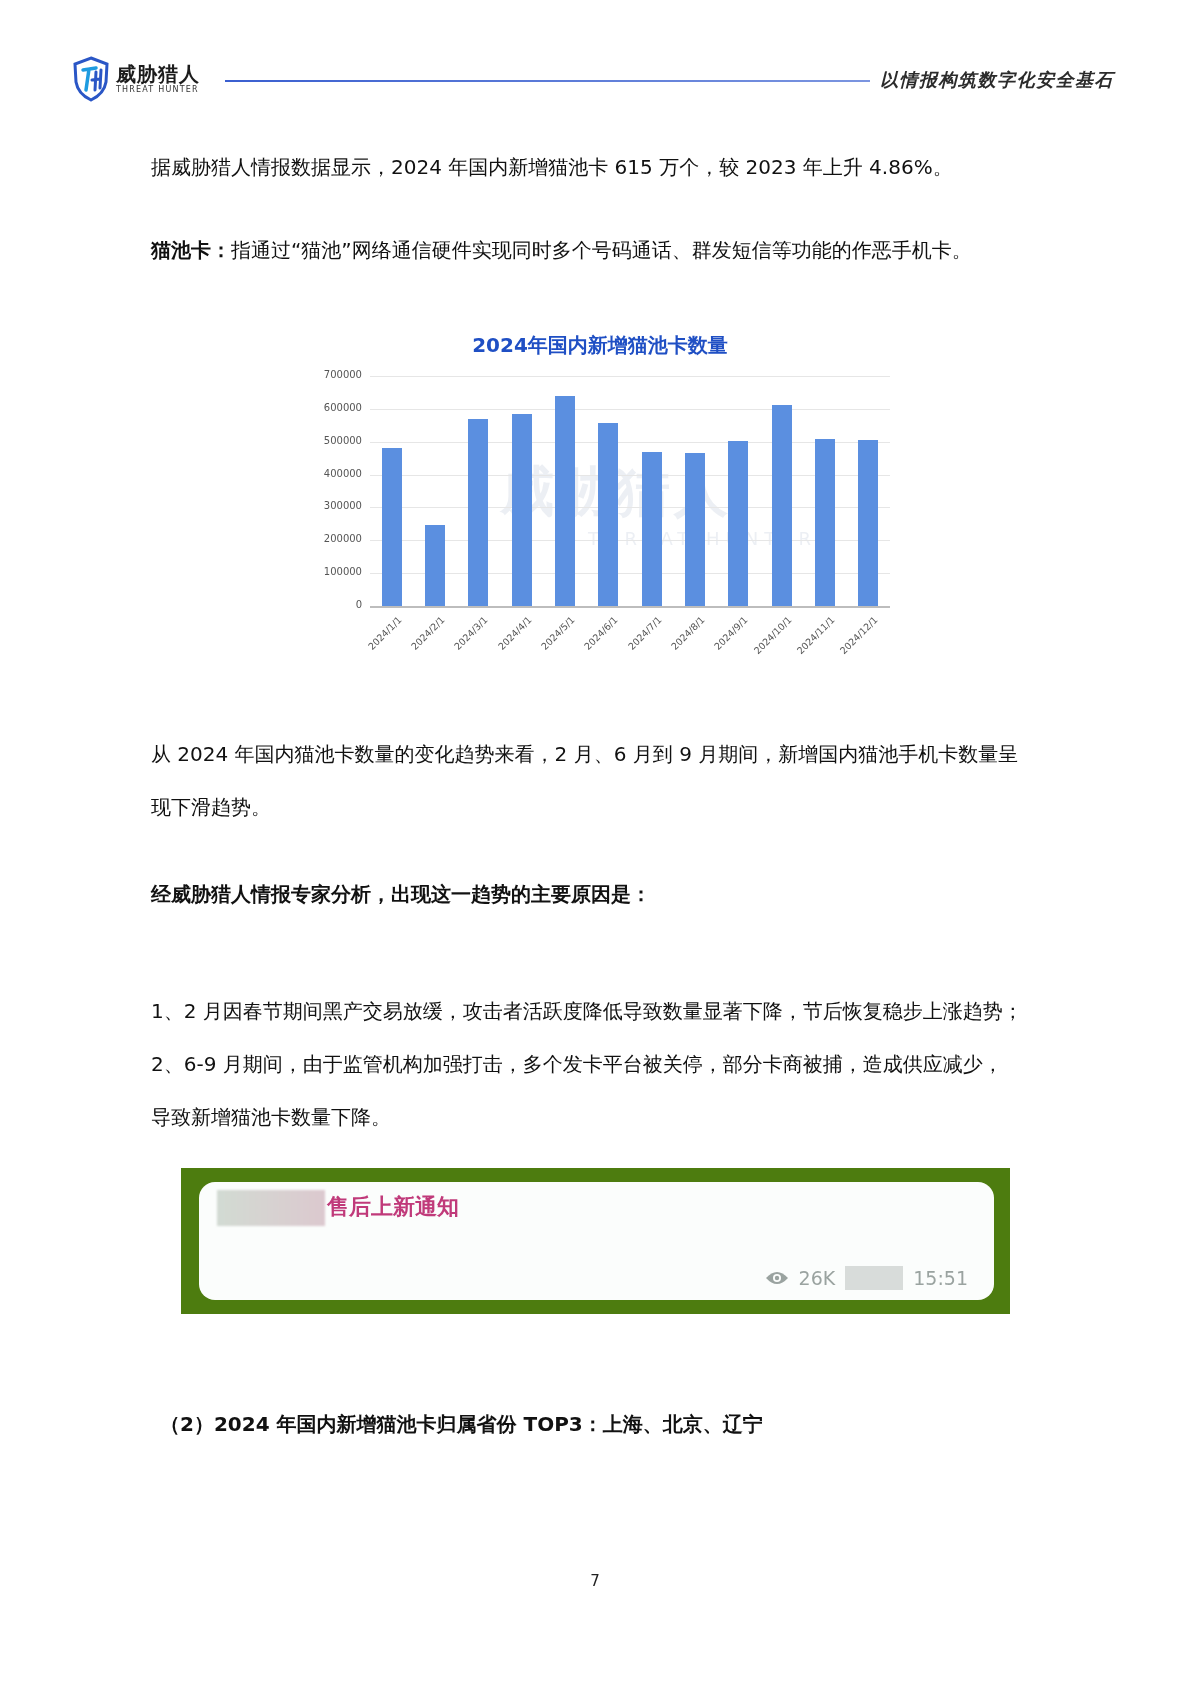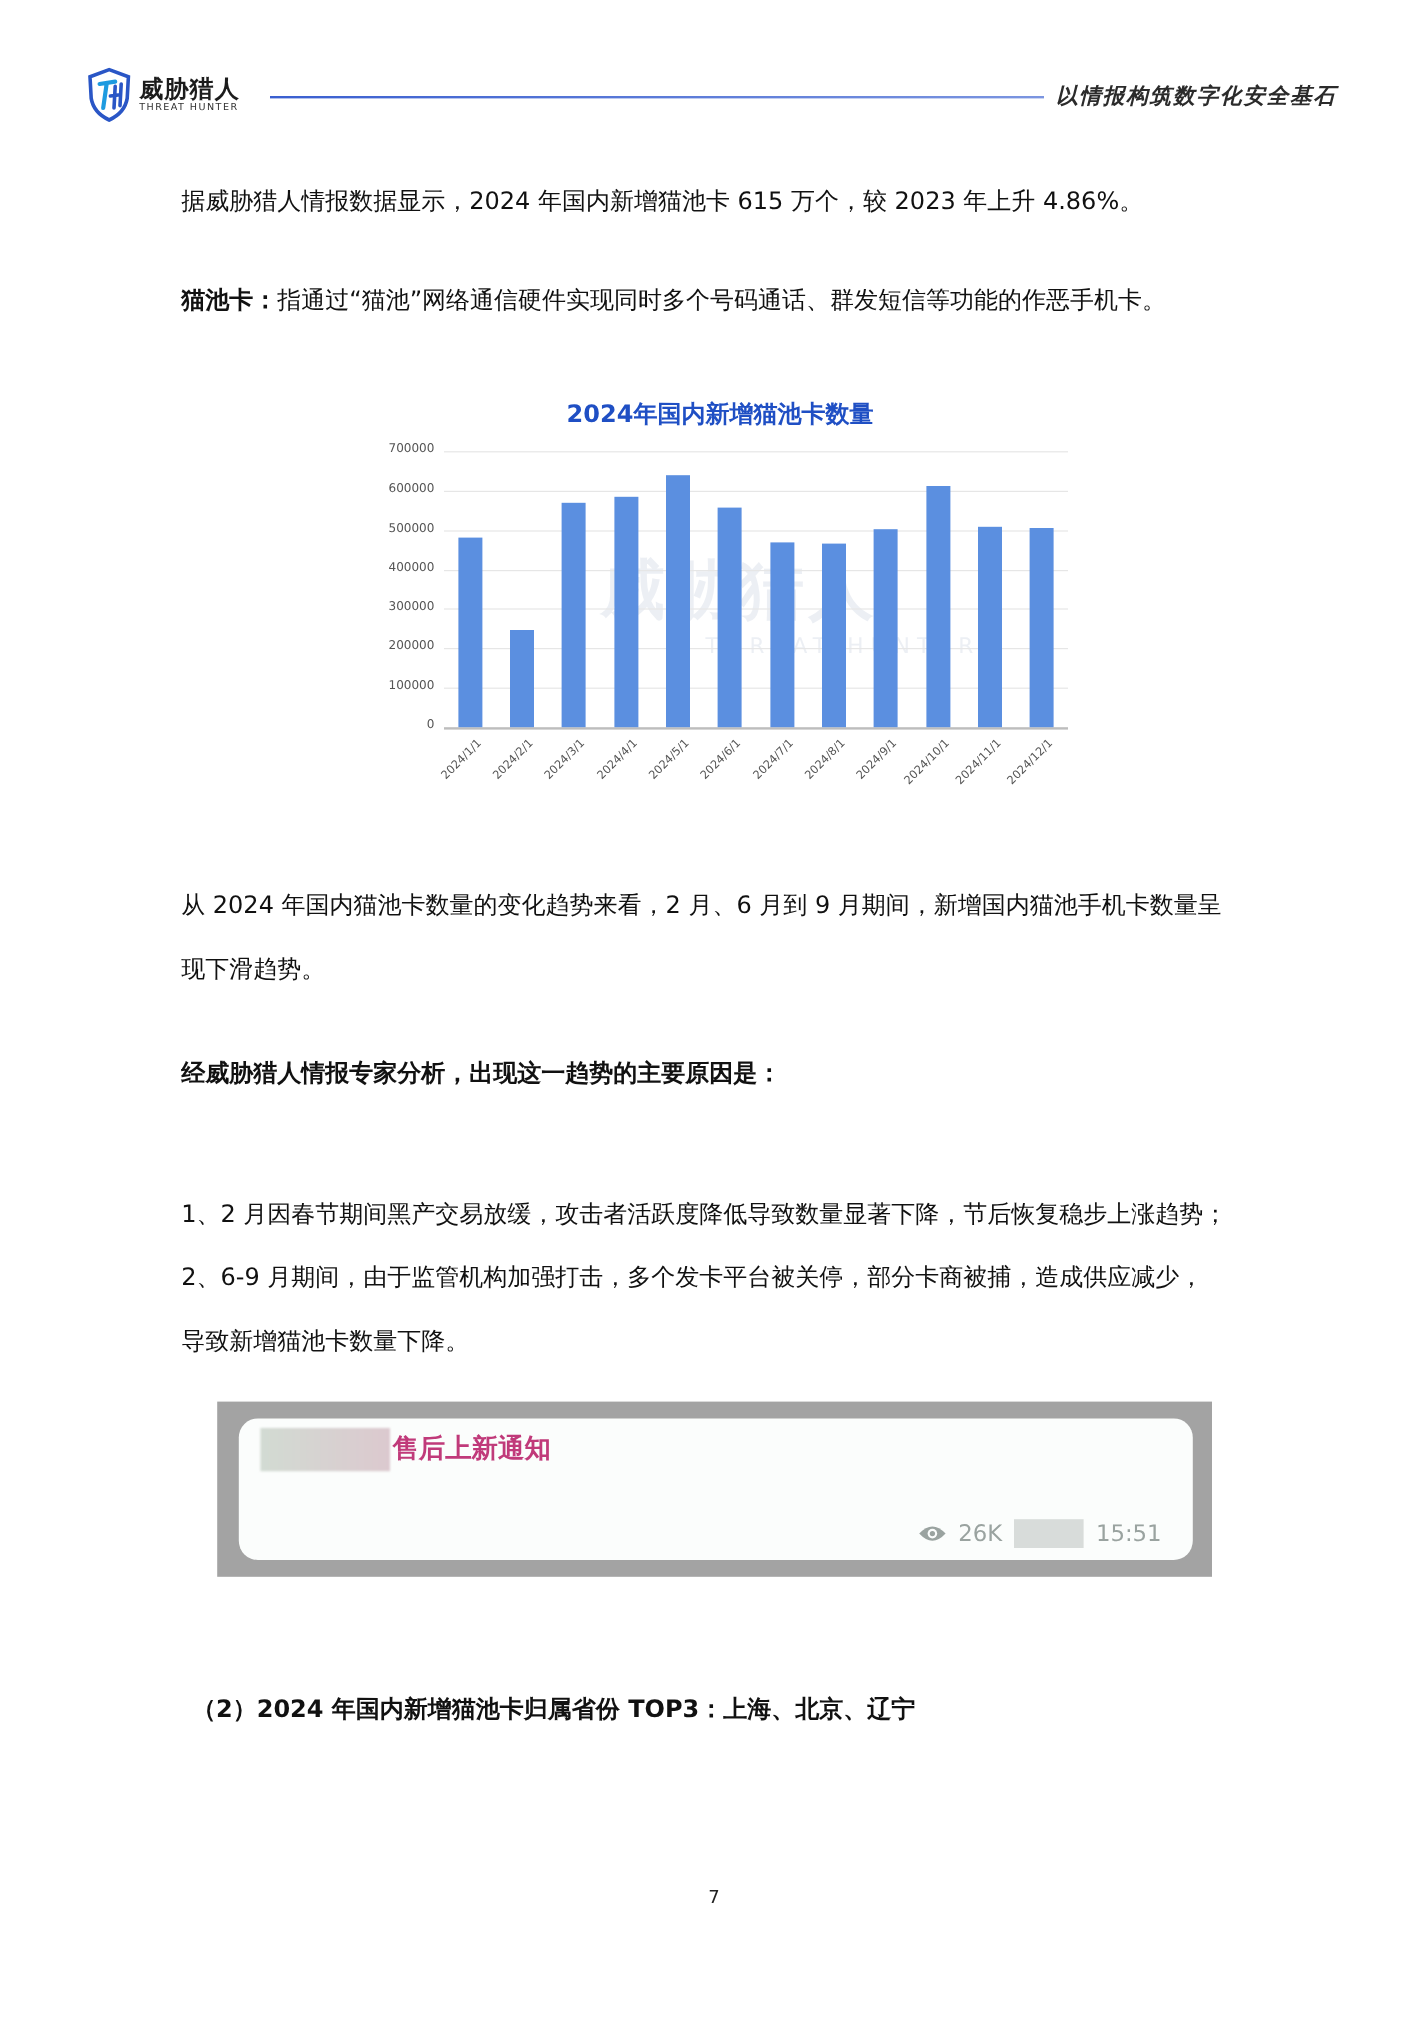--- a/index.html
+++ b/index.html
@@ -28,21 +28,21 @@
   .ytick { position: absolute; left: -62px; width: 54px; text-align: right; font-size: 10px; color: #555; }
   .bar { position: absolute; width: 20px; background: #5b8fe0; }
   .xtick { position: absolute; font-size: 9.5px; color: #555; transform-origin: right top;
            transform: rotate(-45deg); white-space: nowrap; text-align: right; width: 60px; }
   .watermark { position: absolute; left: 130px; top: 80px; color: rgba(180,190,210,0.25);
                font-size: 54px; font-weight: bold; letter-spacing: 4px; pointer-events: none; }
   .watermark-en { position: absolute; left: 218px; top: 152px; color: rgba(180,190,210,0.25);
                   font-size: 18px; letter-spacing: 6px; pointer-events: none; }
 
   .shot { position: absolute; left: 181px; top: 1168px; width: 829px; height: 146px;
-          background: #a3a3a3; overflow: hidden; }
+          background: #4d7c0f; overflow: hidden; }
   .bubble { position: absolute; left: 18px; top: 14px; width: 795px; height: 118px;
             background: #fbfdfc; border-radius: 16px; }
   .blur1 { position: absolute; left: 18px; top: 8px; width: 108px; height: 36px;
            background: linear-gradient(90deg, #d2dbd3, #dcc9cf); filter: blur(1px); }
   .sender { position: absolute; left: 128px; top: 10px; font-size: 22px; font-weight: bold; color: #c03a7a; }
   .msg { position: absolute; left: 36px; top: 44px; font-size: 22px; line-height: 34px; color: #1c1c1c; width: 740px; }
   .meta { position: absolute; right: 26px; bottom: 10px; display: flex; align-items: center; gap: 10px;
           color: #9aa3a0; font-size: 19px; }
   .eye { width: 24px; height: 16px; }
   .blur2 { width: 58px; height: 24px; background: #d8dcda; }

